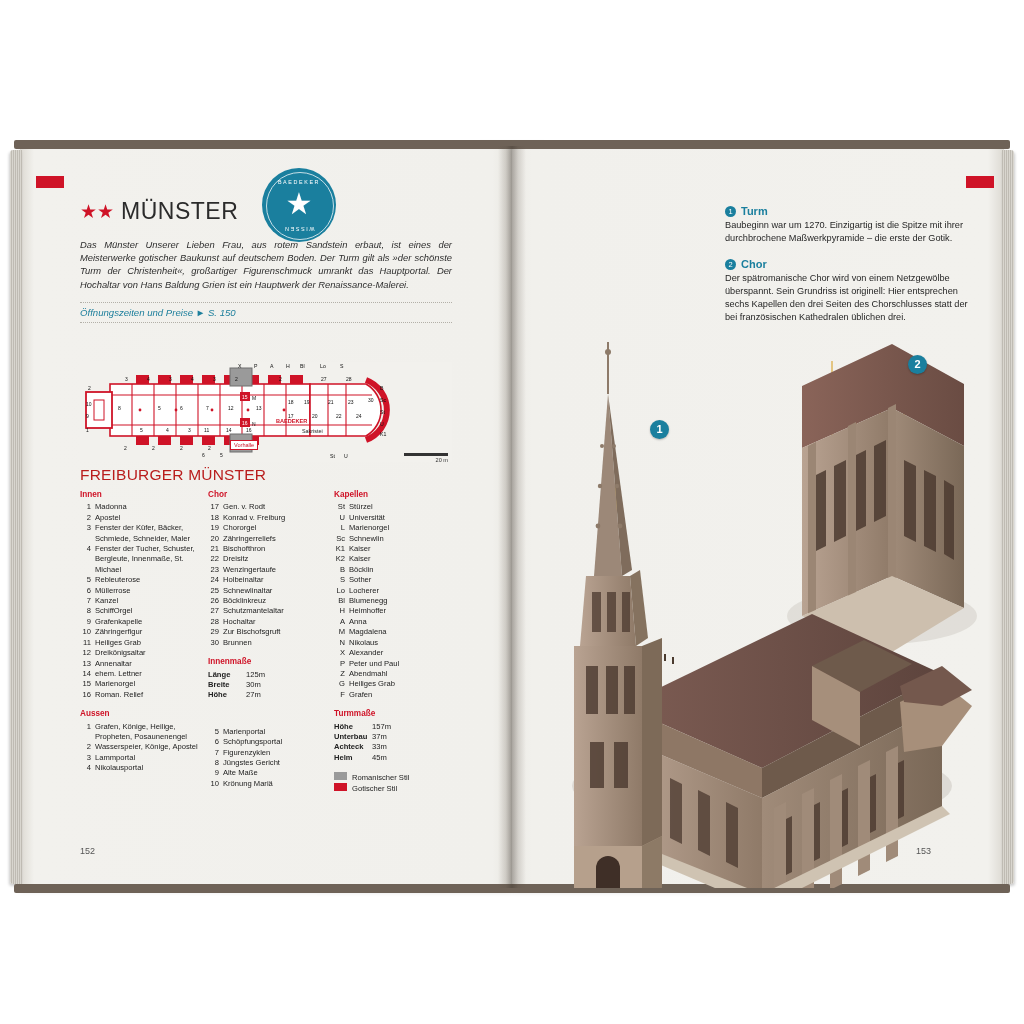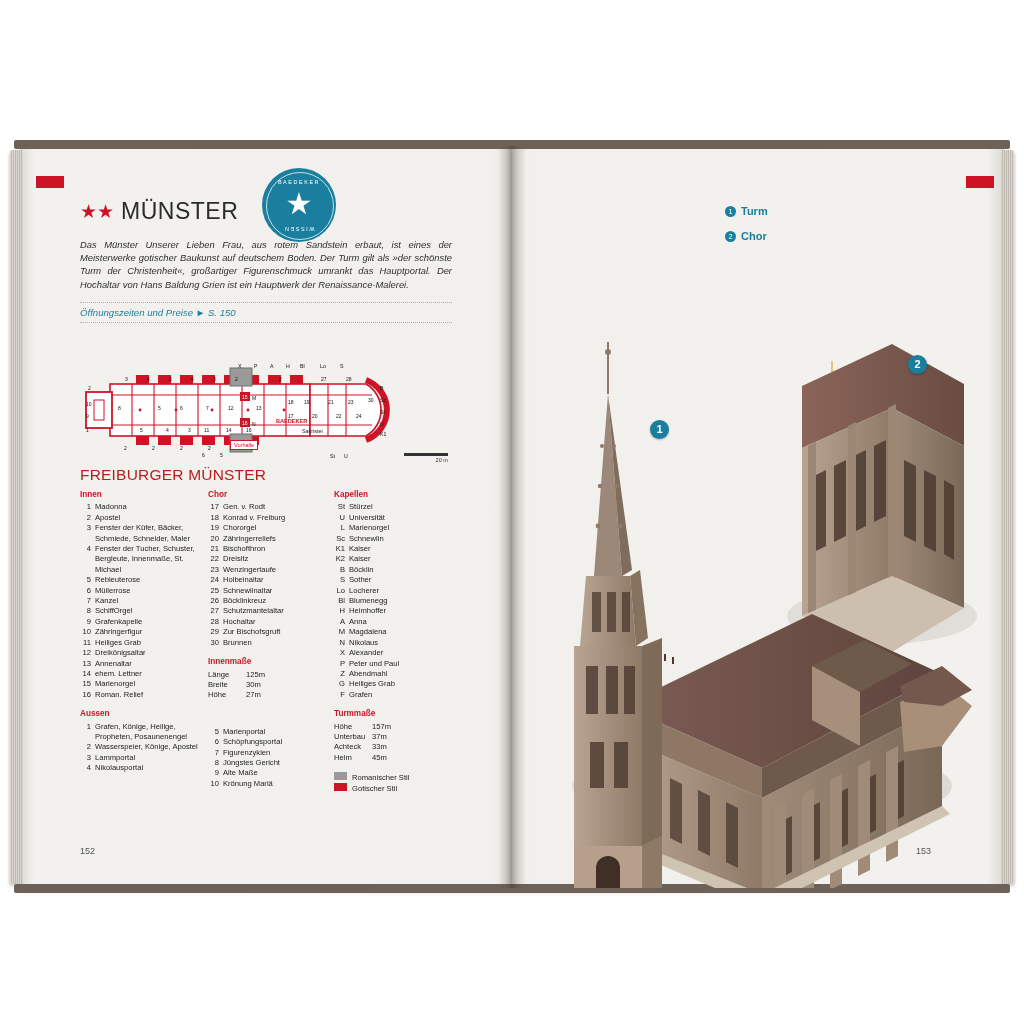--- a/index.html
+++ b/index.html
@@ -108,21 +108,21 @@
   .col{font-size:7.6px;line-height:10.4px;color:#222;}
   .col1{width:128px;}
   .col2{width:126px;}
   .col3{width:126px;}
   .cat{color:#cf1327;font-weight:bold;font-size:8.2px;margin:0 0 2px 0;}
   .cat.sp{margin-top:9px;}
   .li{display:flex;gap:4px;}
   .li .n{width:11px;text-align:right;flex:none;}
   .li .t{flex:1;}
   .meas{display:flex;gap:4px;}
-  .meas .k{width:34px;}
+  .meas .k{width:34px;font-weight:bold;}
   .meas .v{width:36px;}
   .swatches{margin-top:9px;font-size:7.6px;line-height:11px;}
   .sw{display:flex;align-items:flex-start;gap:5px;}
   .sw i{width:13px;height:8px;display:inline-block;}
   .sw .gray{background:#9a9a9a;}
   .sw .red{background:#cf1327;}
   .folio{position:absolute;font-size:9px;color:#555;}
   .folio-l{left:80px;top:846px;}
   .folio-r{left:916px;top:846px;}
 
@@ -619,26 +619,28 @@
 
   <div class="folio folio-l">152</div>
   <div class="folio folio-r">153</div>
 
   <div class="rp">
     <div class="note">
       <div class="note-h">
         <span class="bullet">1</span>
         <span class="note-t">Turm</span>
       </div>
+      <div class="note-b">Baubeginn war um 1270. Einzigartig ist die Spitze mit ihrer durchbrochene Maßwerkpyramide – die erste der Gotik.</div>
     </div>
     <div class="note">
       <div class="note-h">
         <span class="bullet">2</span>
         <span class="note-t">Chor</span>
       </div>
+      <div class="note-b">Der spätromanische Chor wird von einem Netzgewölbe überspannt. Sein Grundriss ist originell: Hier entsprechen sechs Kapellen den drei Seiten des Chorschlusses statt der bei französischen Kathedralen üblichen drei.</div>
     </div>
   </div>
 
   <svg style="position:absolute;left:512px;top:146px;" width="492" height="742" viewBox="0 0 492 742">
     <defs>
       <linearGradient id="stoneA" x1="0" y1="0" x2="1" y2="0">
         <stop offset="0" stop-color="#b9a392"></stop>
           <stop offset="1" stop-color="#8f7a68"></stop>
       </linearGradient>
       <linearGradient id="stoneB" x1="0" y1="0" x2="1" y2="0">

